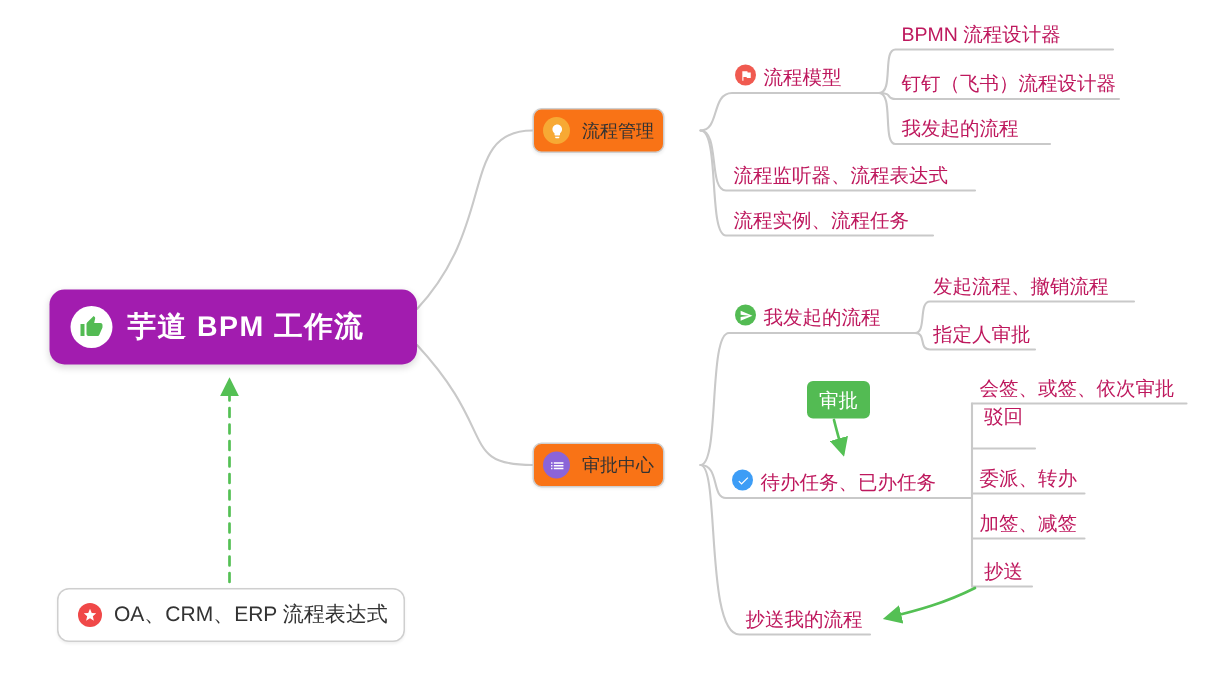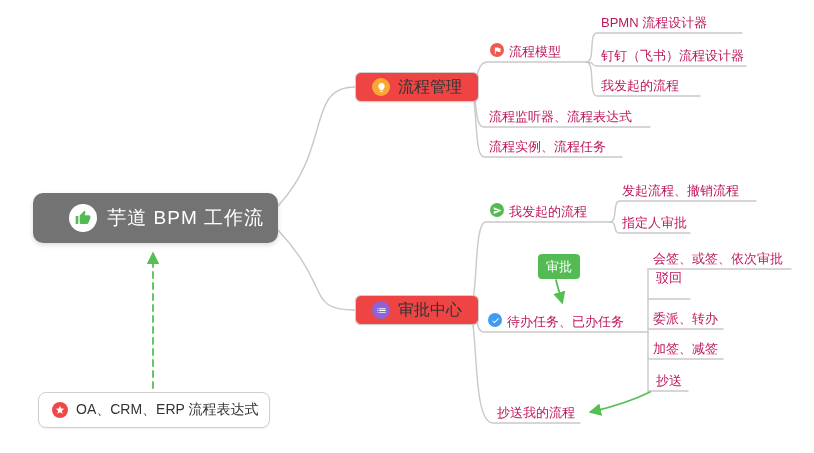--- a/index.html
+++ b/index.html
@@ -5,31 +5,31 @@
   * { margin:0; padding:0; box-sizing:border-box; }
   html,body { background:#ffffff; }
   body { font-family:"Liberation Sans","DejaVu Sans",sans-serif; }
   .canvas { position:relative; width:814px; height:453px; background:#ffffff; overflow:hidden; }
   .links { position:absolute; left:0; top:0; width:814px; height:453px; }
 
   .node { position:absolute; display:inline-flex; align-items:center; }
 
   .root-node {
     left:33px; top:193px; width:245px; height:50px;
-    background:#737373; border-radius:10px;
-    color:#ffffff; font-size:19px; font-weight:normal; letter-spacing:1px;
-    gap:10px; padding:0 14px; justify-content:flex-end;
+    background:#a21caf; border-radius:10px;
+    color:#ffffff; font-size:19px; font-weight:bold; letter-spacing:1px;
+    gap:10px; padding:0 14px; justify-content:flex-start;
     box-shadow:0 2px 5px rgba(0,0,0,.15); cursor:pointer;
   }
   .root-icon { width:28px; height:28px; border-radius:50%; background:#ffffff;
     display:flex; align-items:center; justify-content:center; flex:0 0 auto; }
 
   .branch {
-    height:30px; background:#ef4444; border:1px solid #cfcfcf; border-radius:6px;
-    padding:0 16px; gap:8px; font-size:16px; color:#333333;
+    height:30px; background:#f97316; border:1px solid #cfcfcf; border-radius:6px;
+    padding:0 6px; gap:8px; font-size:12px; color:#333333;
     box-shadow:0 1px 2px rgba(0,0,0,.06); cursor:pointer; white-space:nowrap;
   }
   .branch-icon { width:18px; height:18px; border-radius:50%;
     display:flex; align-items:center; justify-content:center; flex:0 0 auto; }
   .orange { background:#f7a934; }
   .purple { background:#8b64d8; }
 
   .leaf { position:absolute; display:inline-flex; gap:5px;
     font-size:13px; color:#be185d; height:18px; white-space:nowrap; cursor:pointer; }
   .mini-icon { width:14px; height:14px; border-radius:50%;

